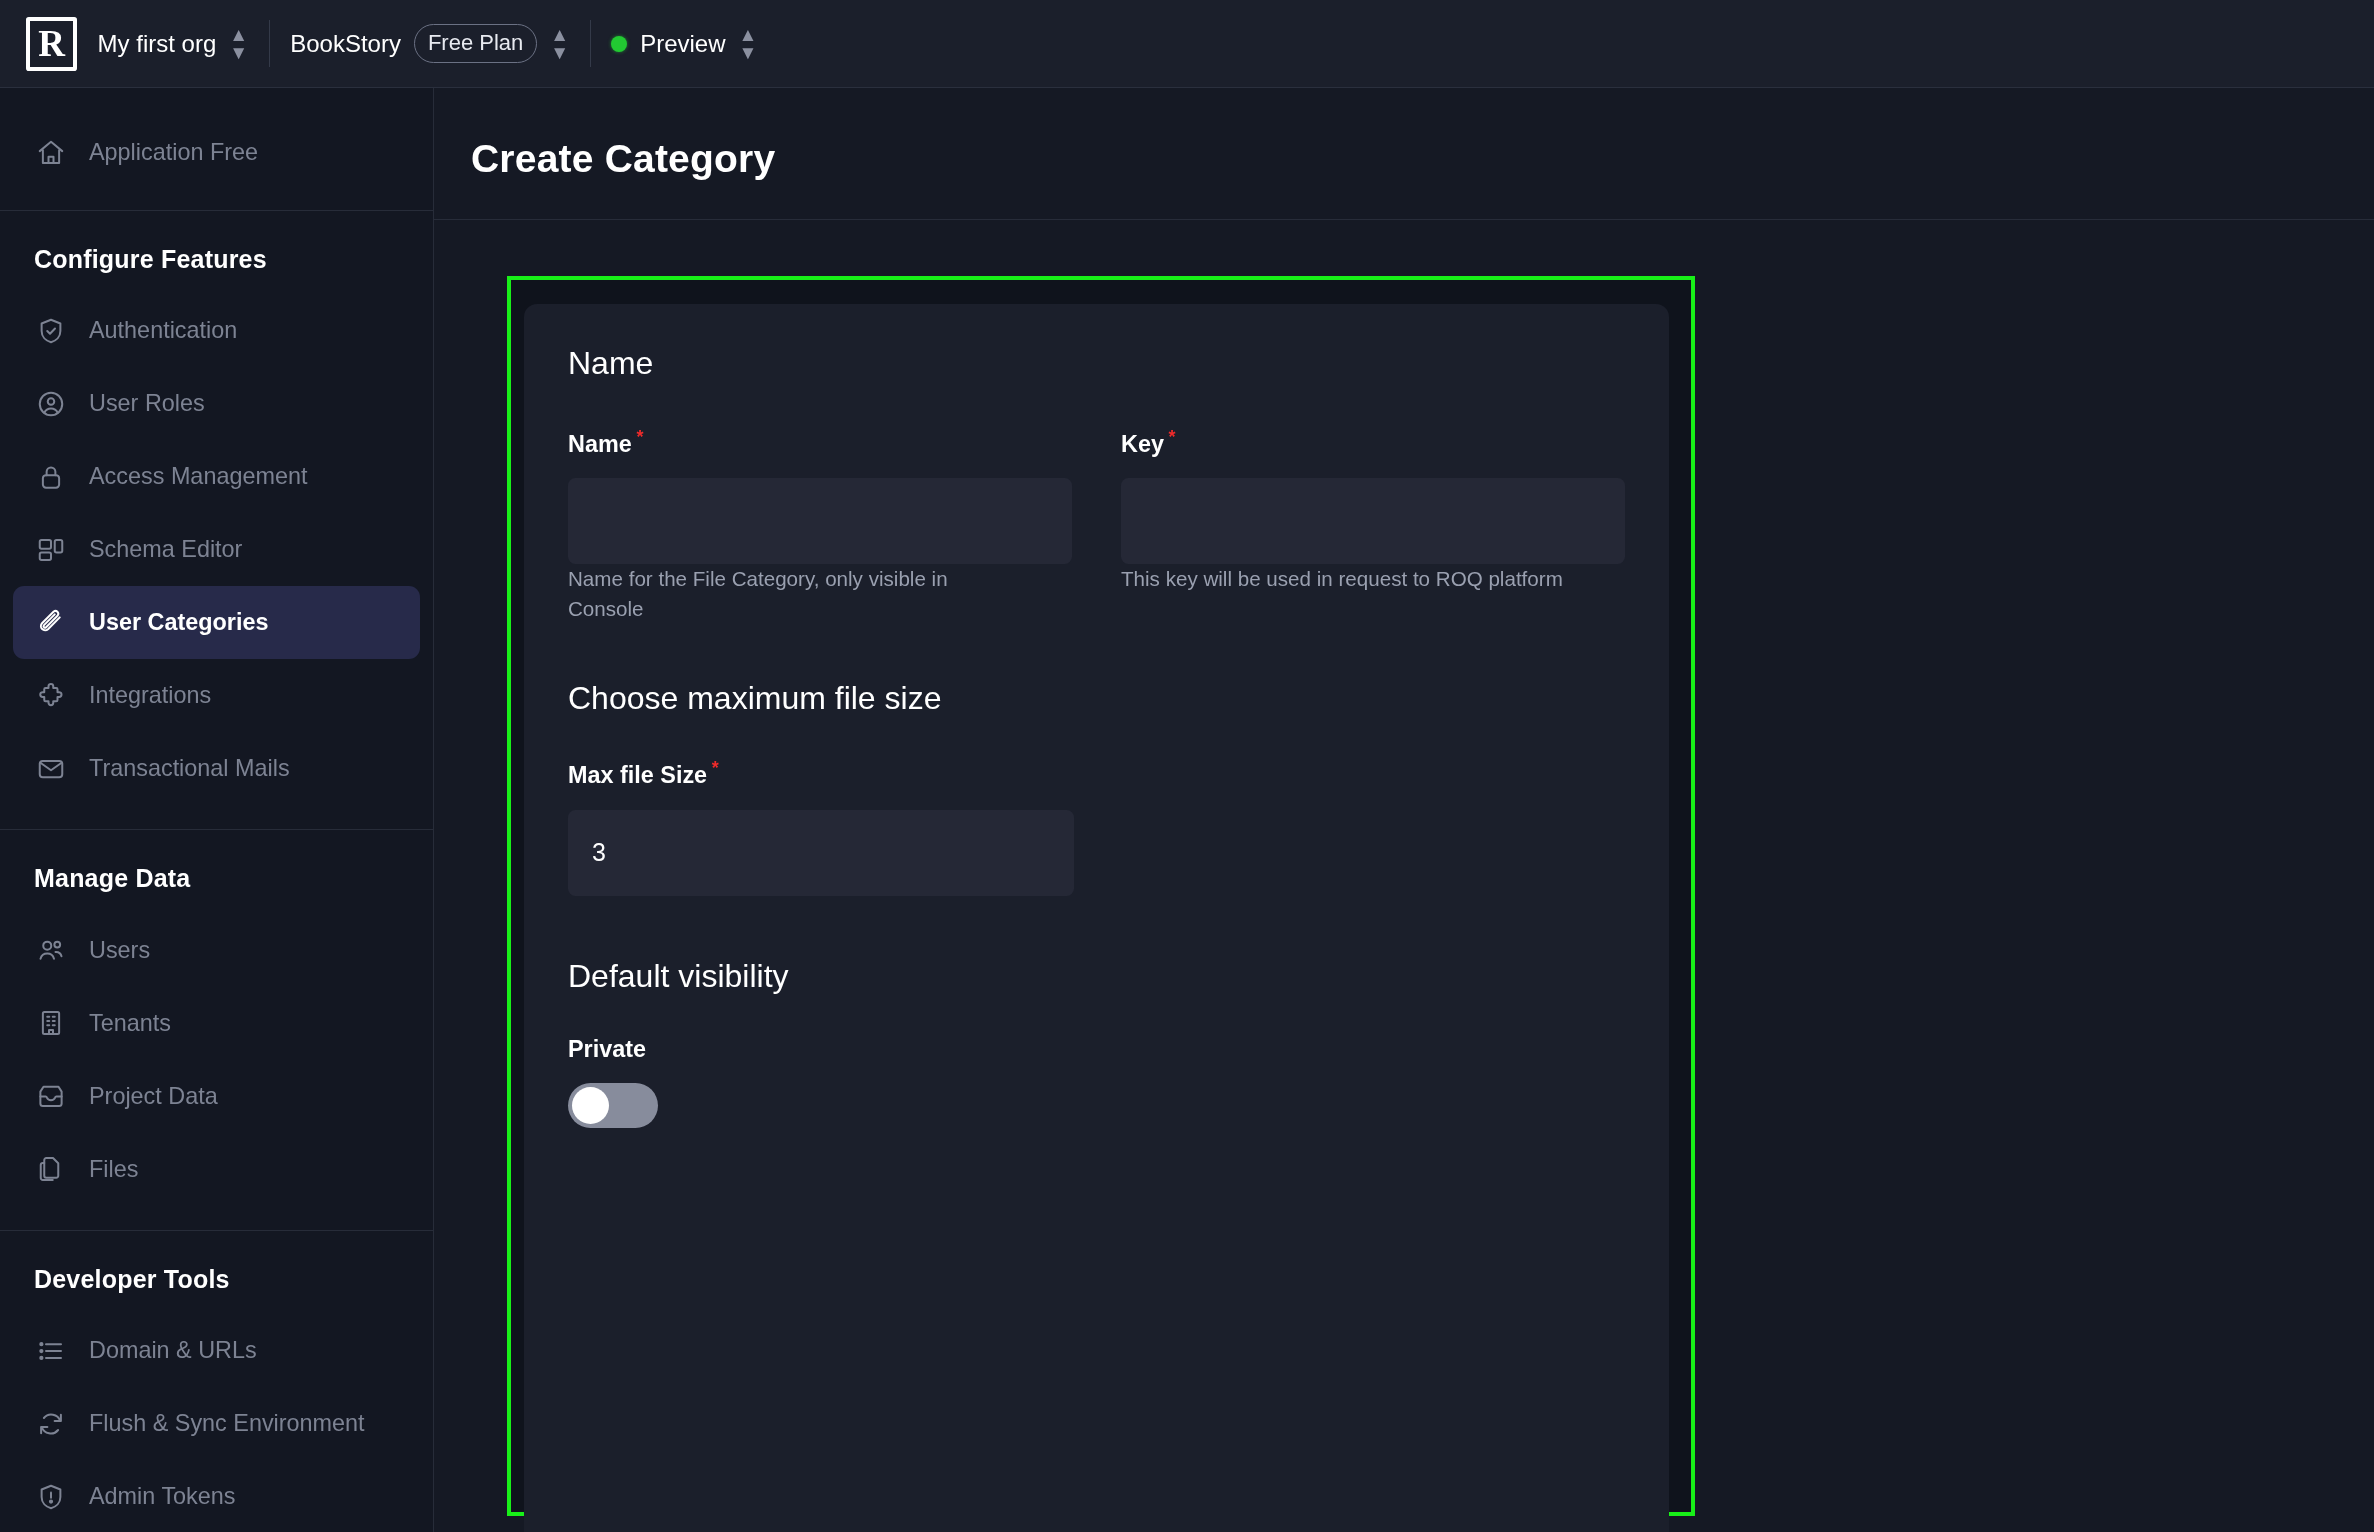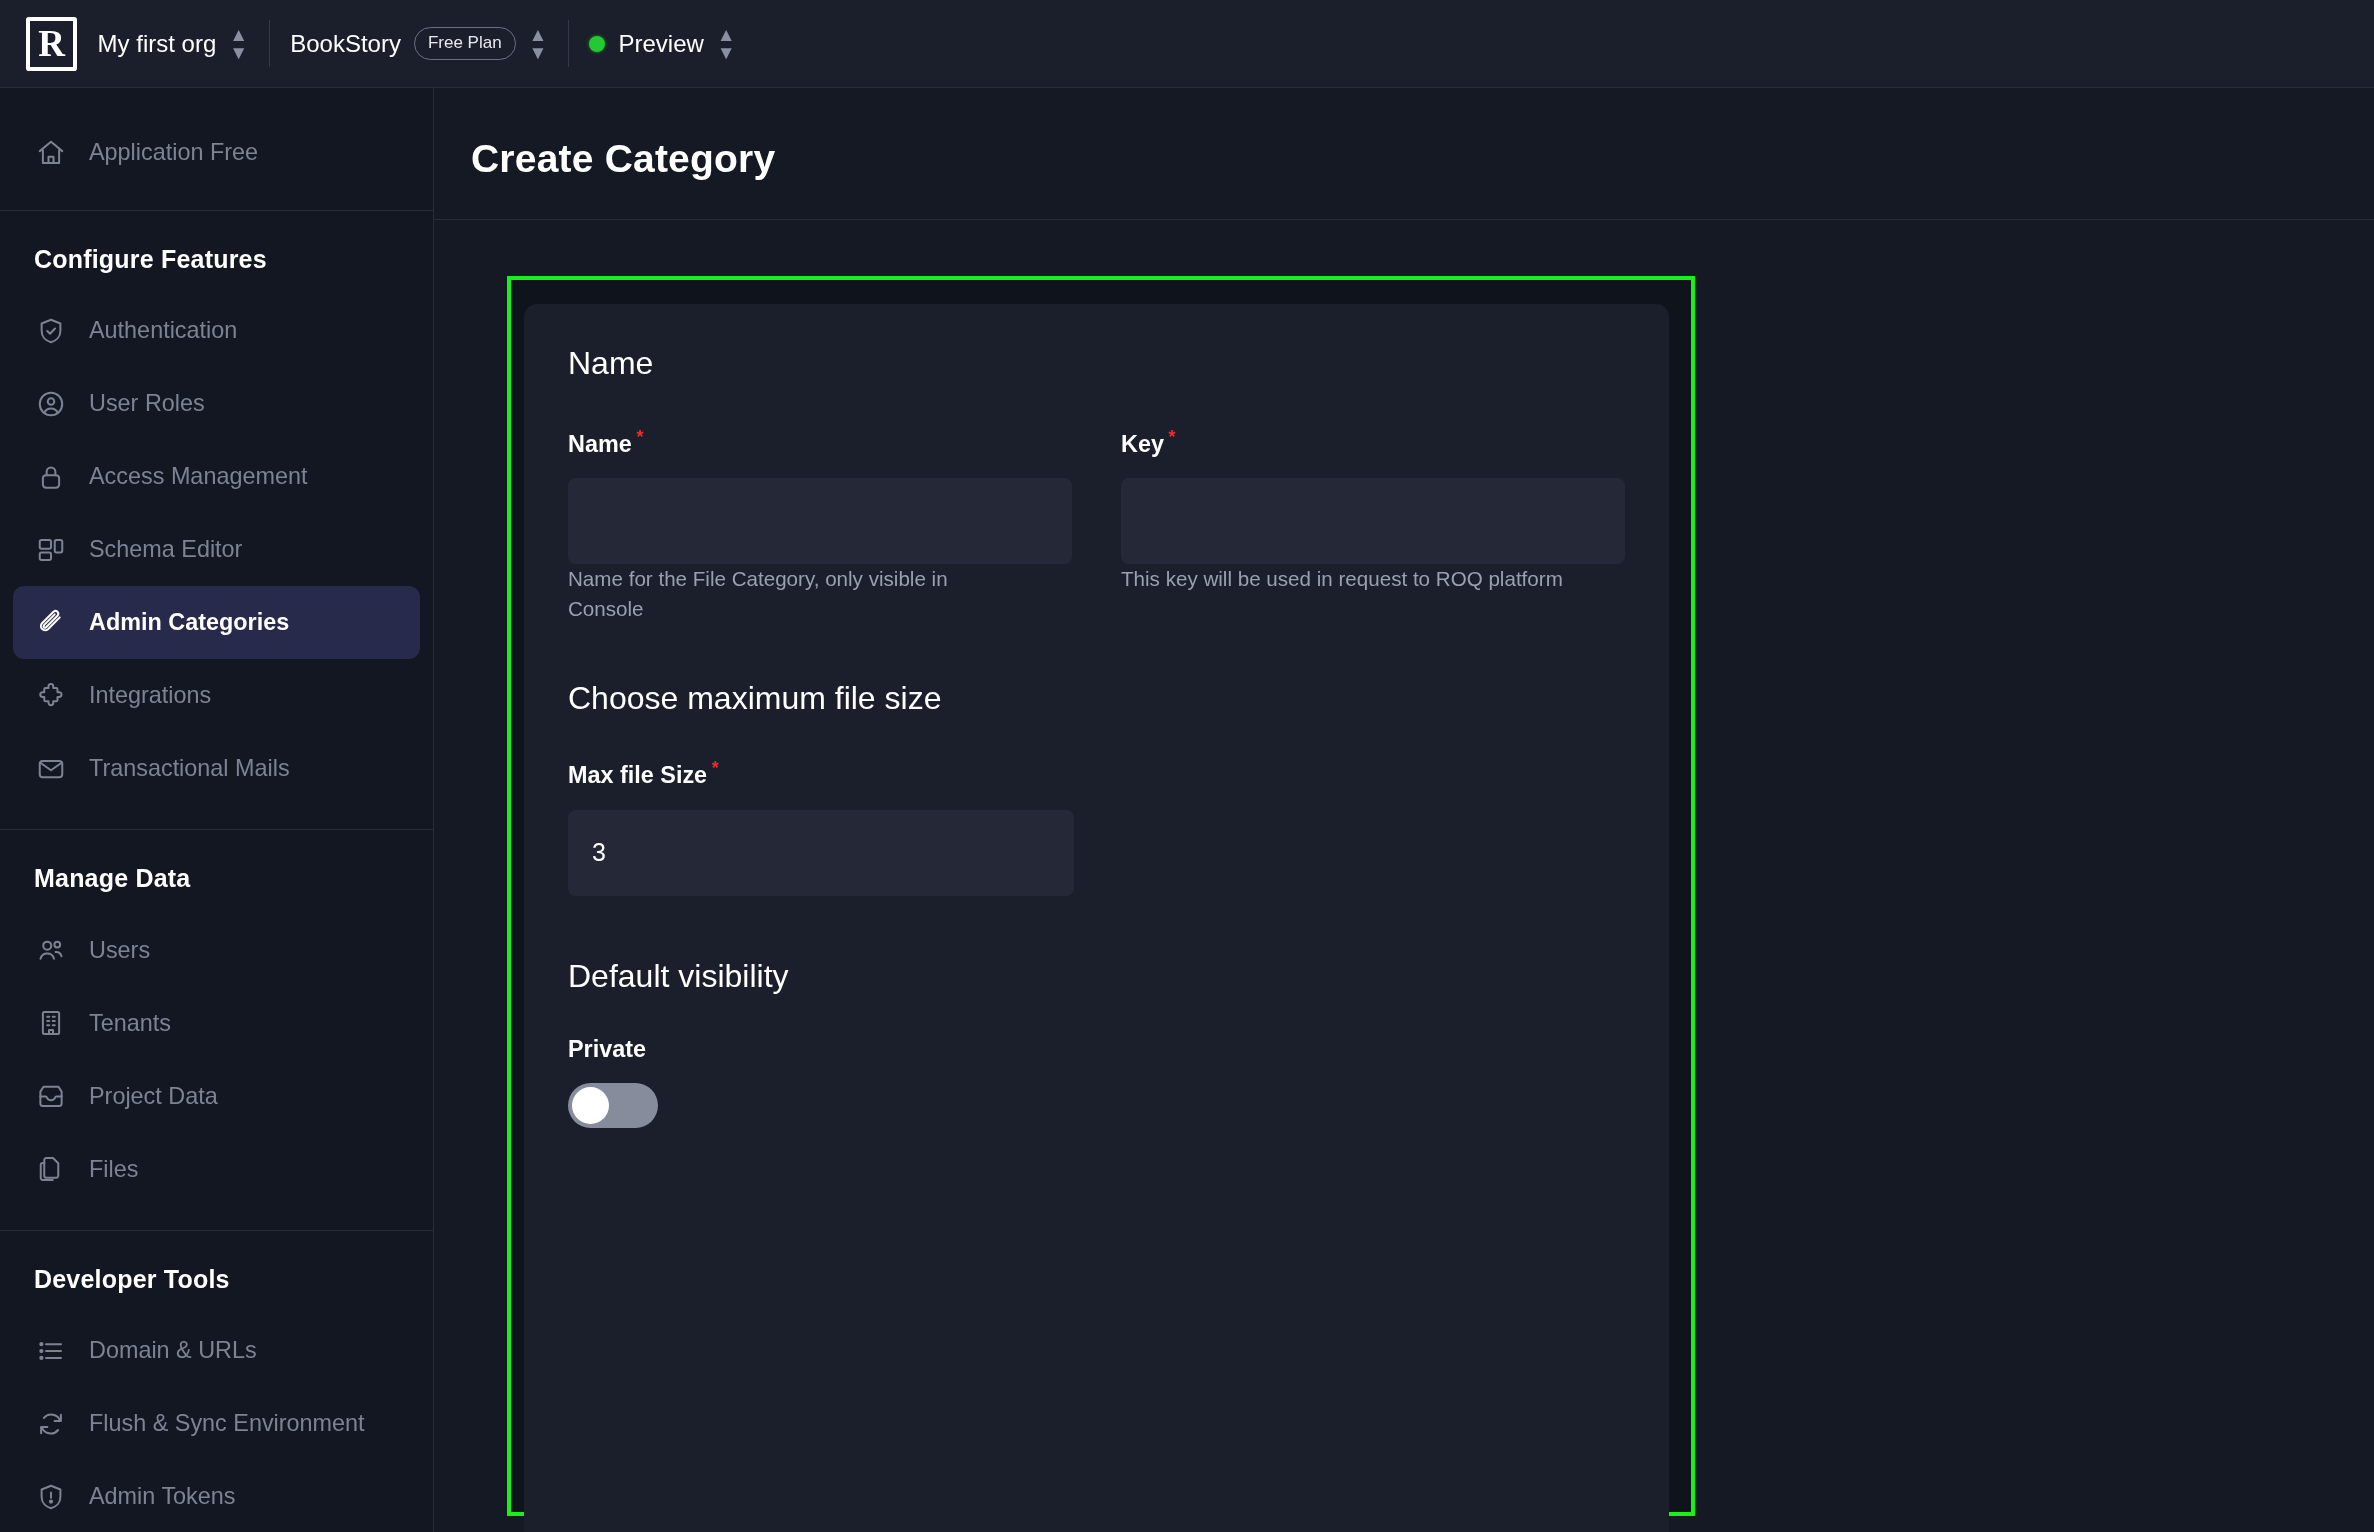--- a/index.html
+++ b/index.html
@@ -36,21 +36,21 @@
     gap: 13px;
   }
   .tb-divider {
     width: 0.9px; height: 47px; background: #343a49;
   }
   .tb-label {
     color: #ffffff; font-size: 24px; font-weight: 500;
     white-space: nowrap;
   }
   .plan-badge {
-    color: #e8eaf0; font-size: 17px;
+    color: #e8eaf0; font-size: 22px;
     border: 1.4px solid #6b7184;
     border-radius: 936px;
     padding: 4.7px 13px 6.6px;
     white-space: nowrap;
   }
   .stepper {
     display: flex; flex-direction: column; gap: 4.7px;
     color: #8b90a0;
     line-height: 0.7;
   }
@@ -288,21 +288,21 @@
       </span>
       <span>Schema Editor</span>
     </div>
 
     <div class="sb-item active">
       <span class="ico">
         <svg viewBox="0 0 24 24" fill="none" stroke="#ffffff" stroke-width="1.6" stroke-linecap="round" stroke-linejoin="round">
           <path d="M19 7.5 9.6 17a3.4 3.4 0 0 1-4.8-4.8l9.4-9.4a2.3 2.3 0 0 1 3.2 3.2l-9.3 9.4a1.2 1.2 0 0 1-1.7-1.7l8.6-8.6"></path>
         </svg>
       </span>
-      <span>Admin Categories</span>
+      <span>User Categories</span>
     </div>
 
     <div class="sb-item">
       <span class="ico">
         <svg viewBox="0 0 24 24" fill="none" stroke="#7d8393" stroke-width="1.6" stroke-linecap="round" stroke-linejoin="round">
           <path d="M10 4.2a1.9 1.9 0 0 1 3.8 0v1.3h2.4a1 1 0 0 1 1 1v2.4h1.3a1.9 1.9 0 0 1 0 3.8h-1.3v2.4a1 1 0 0 1-1 1h-2.4v1.3a1.9 1.9 0 0 1-3.8 0v-1.3H7.6a1 1 0 0 1-1-1v-2.4H5.3a1.9 1.9 0 0 1 0-3.8h1.3V6.5a1 1 0 0 1 1-1H10z"></path>
         </svg>
       </span>
       <span>Integrations</span>
     </div>

